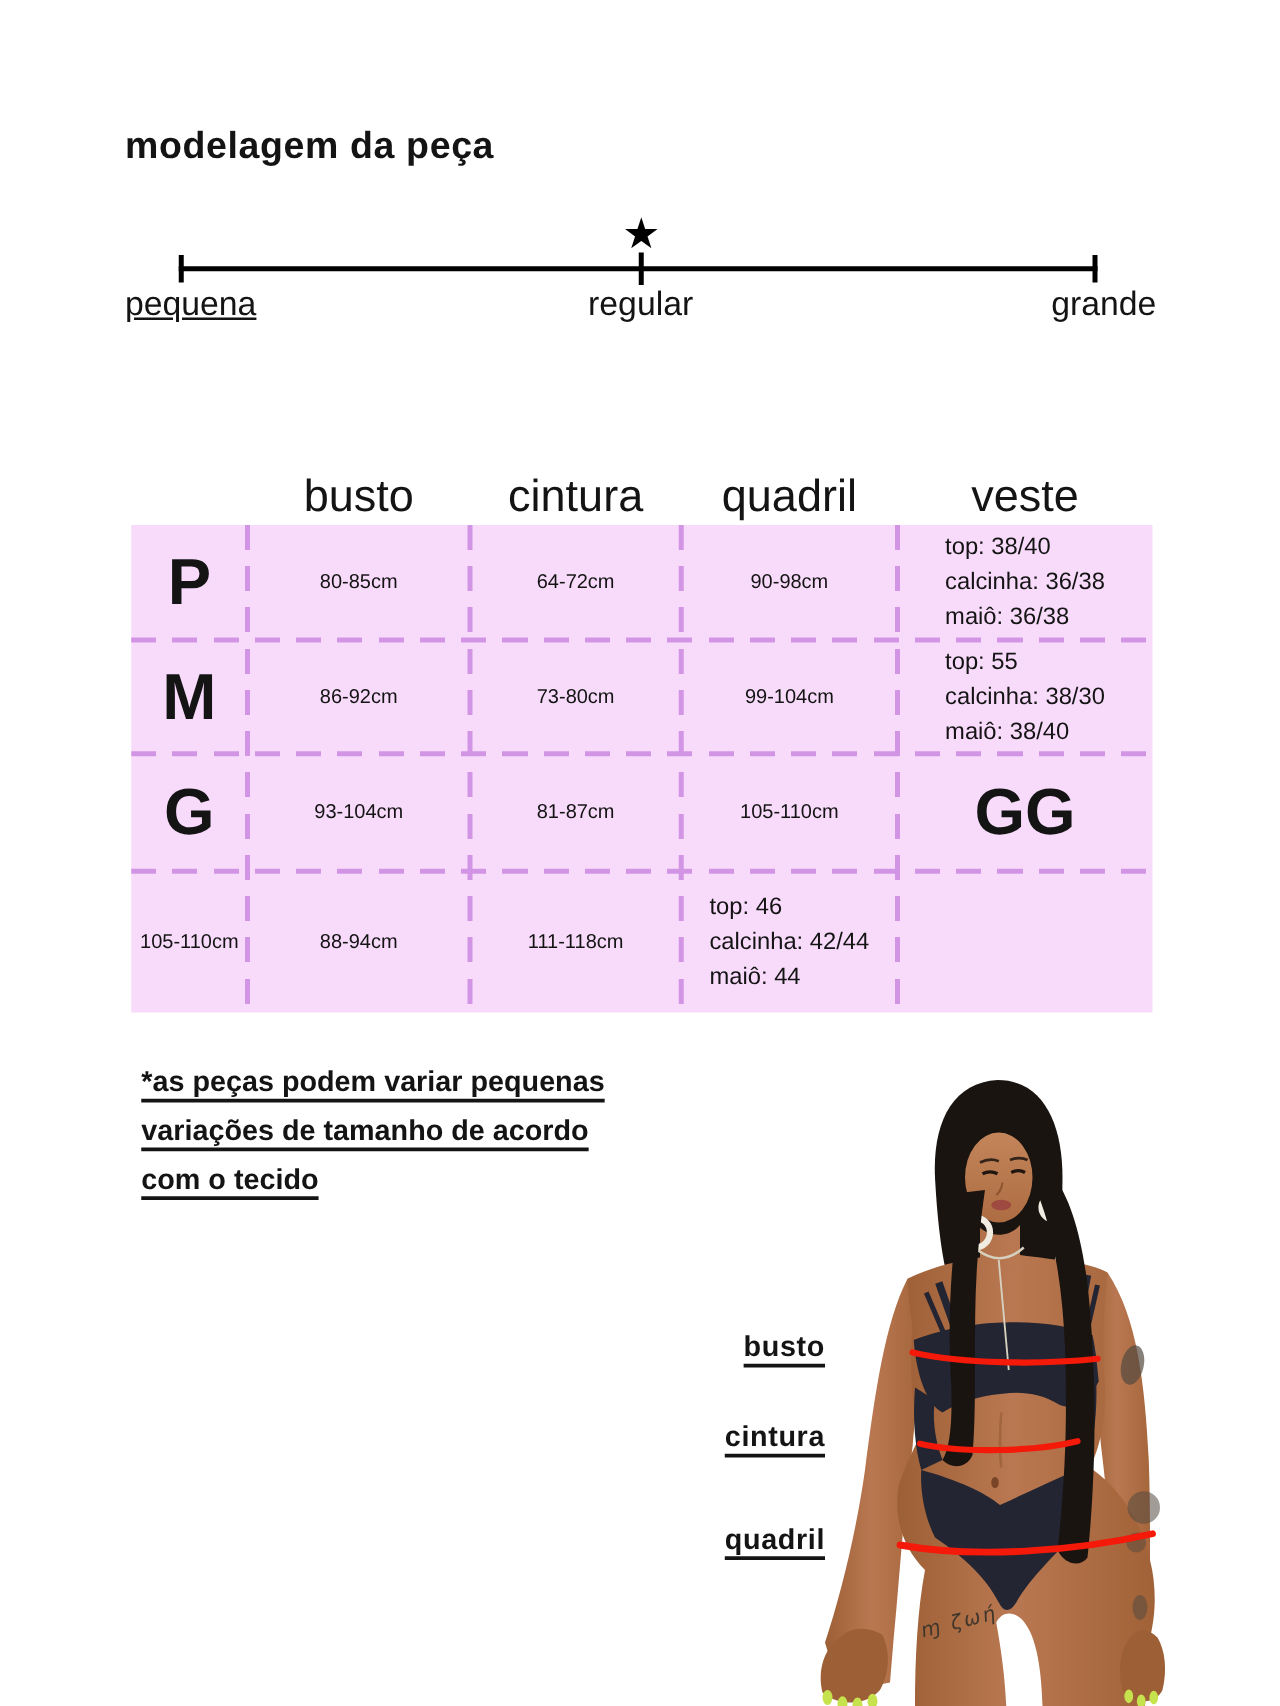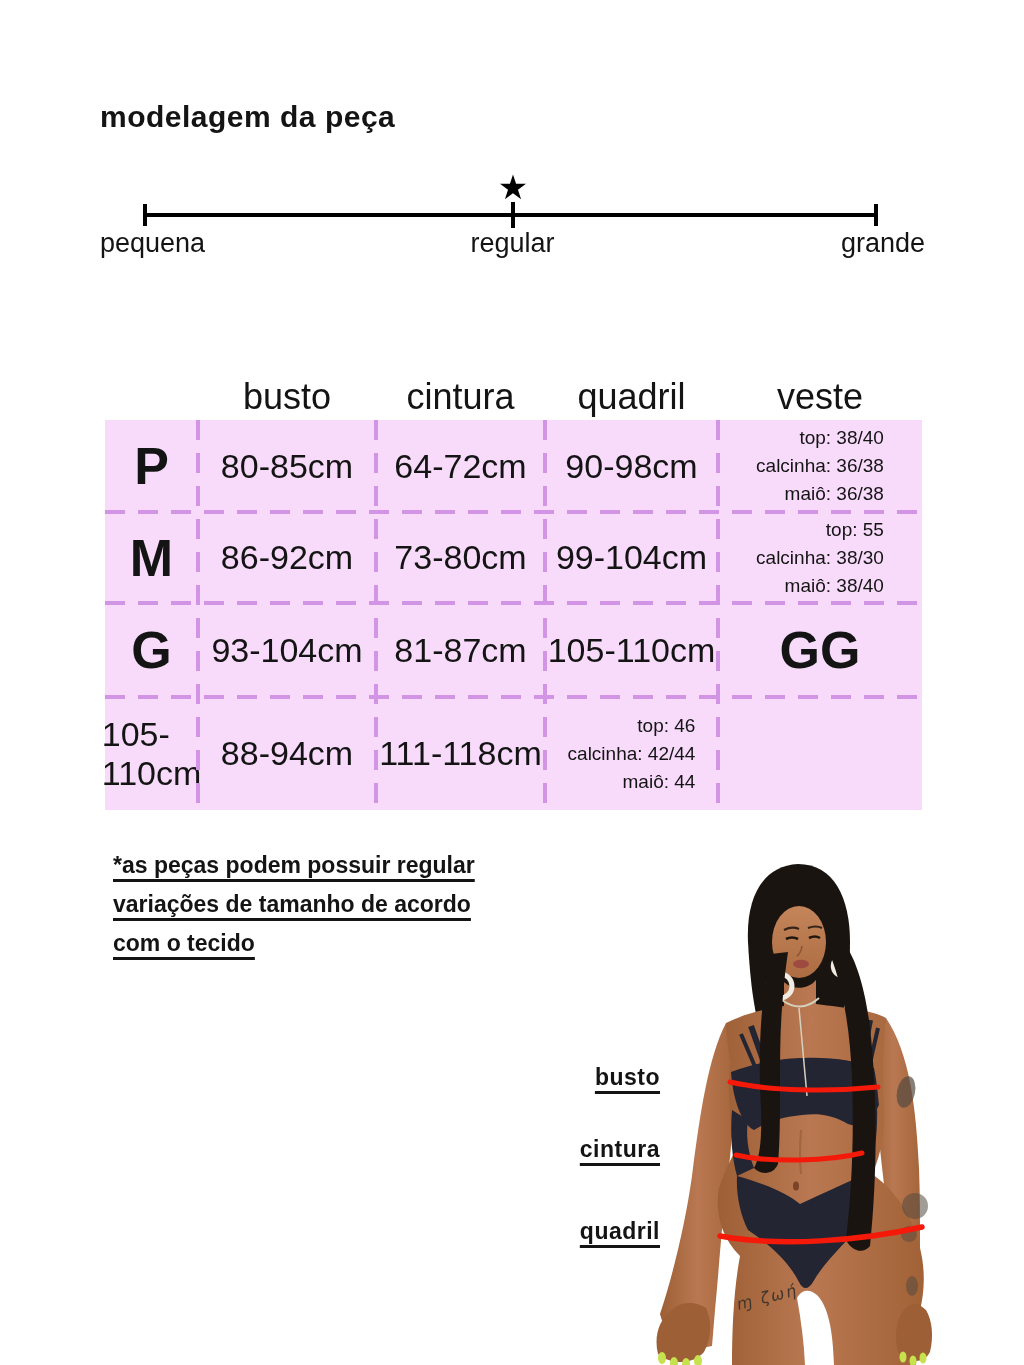--- a/index.html
+++ b/index.html
@@ -16,35 +16,35 @@
   .star{position:absolute;left:396px;top:-2px;width:34px;text-align:center;
     font-size:34px;line-height:34px;color:#000;}
   .scale-line{position:absolute;left:43px;top:41px;width:735px;height:4px;background:#000;}
   .scale-line::before,.scale-line::after{content:"";position:absolute;top:-9px;
     width:4px;height:22px;background:#000;}
   .scale-line::before{left:0;}
   .scale-line::after{right:0;}
   .tick-center{position:absolute;left:368px;top:-11px;width:4px;height:26px;background:#000;}
   .scale-labels{position:absolute;top:56px;left:0;width:100%;height:34px;font-size:27px;}
   .sl{position:absolute;top:0;white-space:nowrap;}
-  .sl-left{left:0;}
+  .sl-left{left:0;text-decoration:underline;}
   .sl-center{left:50%;transform:translateX(-50%);}
   .sl-right{right:0;}
   
   .table-header{position:absolute;left:105px;top:356px;width:817px;height:62px;
     display:grid;grid-template-columns:93px 178px 169px 173px 204px;
     align-items:end;justify-items:center;font-size:36px;}
   .size-table{position:absolute;left:105px;top:420px;width:817px;height:390px;
     background:var(--table-bg,#f8dbfa);
     display:grid;grid-template-columns:93px 178px 169px 173px 204px;
     grid-template-rows:92px 91px 94px 113px;
     align-items:center;justify-items:center;}
-  .cell{font-size:34px;}
+  .cell{font-size:16px;}
   .cell.size{font-size:52px;font-weight:bold;}
-  .cell.veste{font-size:19px;line-height:28px;text-align:right;}
+  .cell.veste{font-size:19px;line-height:28px;text-align:left;}
   .vsep{position:absolute;top:0;width:4px;height:100%;
     background:repeating-linear-gradient(180deg,var(--table-dash,#d295e5) 0 20px,transparent 20px 33px);}
   .hsep{position:absolute;left:0;width:100%;height:4px;
     background:repeating-linear-gradient(90deg,var(--table-dash,#d295e5) 0 20px,transparent 20px 33px);}
   
   .notes{position:absolute;left:113px;top:846px;width:470px;}
   .note{margin:0 0 37px 0;font-size:23px;font-weight:bold;line-height:39px;}
   .note-line{display:block;white-space:nowrap;text-decoration:underline;
     text-decoration-thickness:2.5px;text-underline-offset:6px;}
   
@@ -125,21 +125,21 @@
     <div class="vsep" style="left:269px"></div>
     <div class="vsep" style="left:438px"></div>
     <div class="vsep" style="left:611px"></div>
     <div class="hsep" style="top:90px"></div>
     <div class="hsep" style="top:181px"></div>
     <div class="hsep" style="top:275px"></div>
   </div>
 
   <div class="notes">
     <p class="note">
-      <span class="note-line">*as peças podem possuir regular</span>
+      <span class="note-line">*as peças podem variar pequenas</span>
       <span class="note-line">variações de tamanho de acordo</span>
       <span class="note-line">com o tecido </span>
     </p>
   </div>
 
   <div class="measure-label ml-busto">busto</div>
   <div class="measure-label ml-cintura">cintura</div>
   <div class="measure-label ml-quadril">quadril</div>
 
   <div class="figure">

